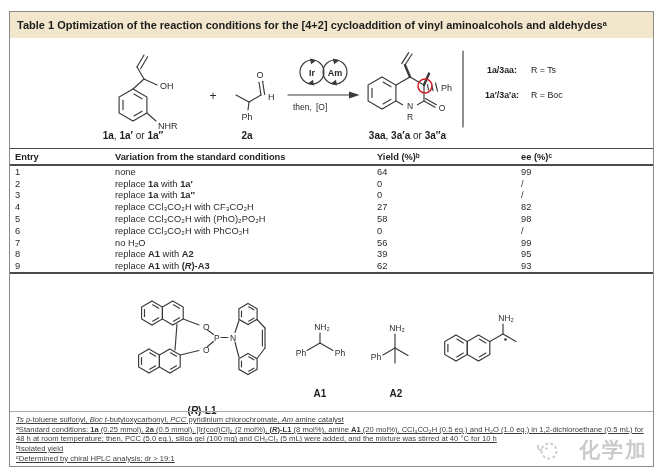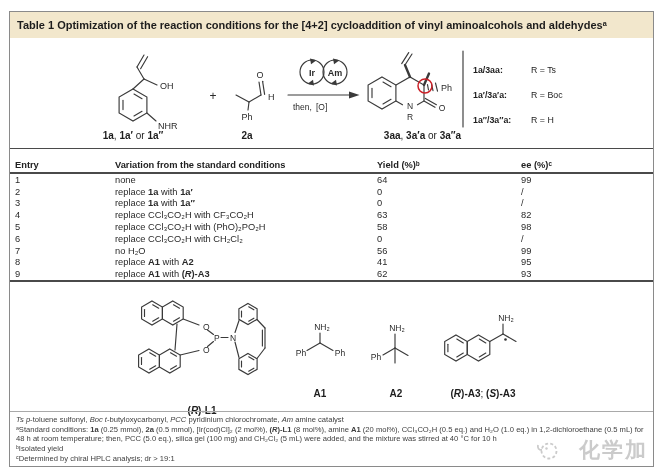--- a/index.html
+++ b/index.html
@@ -15,29 +15,29 @@
   .sk text{fill:#2a2a2a;stroke:none;font-family:"Liberation Sans",sans-serif;}
   .sk .dot{fill:#333;stroke:none;}
   .sk .redstroke{stroke:#cb2027;stroke-width:1.5;}
   .red{fill:#cb2027;color:#cb2027;}
   .blue{fill:#1f1fbd;color:#1f1fbd;}
   .arrhead{fill:#3a3a3a;stroke:none;}
   .divline{stroke:#4a4a4a;stroke-width:1;}
   .lbl{position:absolute;font-size:10px;text-align:center;color:#1d1d1d;}
   .legend{position:absolute;left:463px;top:20px;font-size:8.8px;color:#1d1d1d;}
   .legend .row{height:25px;line-height:25px;white-space:nowrap;}
-  .lg-id{display:inline-block;width:58px;font-weight:bold;}
+  .lg-id{display:inline-block;width:58px;font-weight:bold;text-align:center;}
   .tablewrap{position:absolute;left:0;top:136px;width:643px;border-top:1.6px solid #4a4a4a;border-bottom:2px solid #4a4a4a;}
-  table{border-collapse:collapse;width:100%;table-layout:fixed;margin-top:8px;}
+  table{border-collapse:collapse;width:100%;table-layout:fixed;}
   col.c1{width:105px;}col.c2{width:262px;}col.c3{width:144px;}
   thead th{font-size:9.3px;font-weight:bold;text-align:left;padding:3px 0 2px 0;border-bottom:2px solid #4a4a4a;}
   thead th:first-child,tbody td:first-child{padding-left:5px;}
   tbody td{font-size:9.3px;height:11.8px;padding:0;white-space:nowrap;overflow:hidden;color:#2a2a2a;}
   .footnotes{position:absolute;left:0;top:399px;width:643px;bottom:0;border-top:1px solid #a9a9a9;
-             padding:3px 6px 0 6px;box-sizing:border-box;font-size:7.6px;line-height:1.23;color:#3d3d3d;}
+             padding:3px 6px 0 6px;box-sizing:border-box;font-size:7.6px;line-height:1.23;color:#3d3d3d;text-decoration:underline;}
   .footnotes .row{margin:0 0 0.5px 0;}
   .watermark{position:absolute;right:5px;bottom:2px;display:flex;align-items:center;gap:16px;pointer-events:none;}
   .watermark .wm-text{font-size:21px;font-weight:bold;color:#cbcbcb;letter-spacing:2px;font-family:"DejaVu Sans",sans-serif;}
   b{font-weight:bold;}
 </style>
 </head>
 <body>
 
 <div class="frame">
 
@@ -112,29 +112,28 @@
         <text x="400" y="81.5" font-size="8.5" text-anchor="middle">R</text>
         <text x="432" y="72.5" font-size="8.5" text-anchor="middle">O</text>
         <text x="431" y="52.5" font-size="9">Ph</text>
       </g>
 
       <line class="divline" x1="453" y1="13" x2="453" y2="89"></line>
     </svg>
 
     <div class="lbl" style="left:58px;top:92px;width:130px;"><b>1a</b>, <b>1a′</b> or <b>1a″</b></div>
     <div class="lbl" style="left:205px;top:92px;width:64px;"><b>2a</b></div>
-    <div class="lbl" style="left:340px;top:92px;width:145px;"><b>3aa</b>, <b>3a′a</b> or <b>3a″a</b></div>
+    <div class="lbl" style="left:325px;top:92px;width:145px;"><b>3aa</b>, <b>3a′a</b> or <b>3a″a</b></div>
 
     <div class="legend">
 
         <div class="row"><span class="lg-id">1a/3aa:</span><span class="lg-r">R = Ts</span></div>
 
         <div class="row"><span class="lg-id">1a′/3a′a:</span><span class="lg-r">R = Boc</span></div>
 
-        <div class="row"><span class="lg-id">1a″/3a″a:</span><span class="lg-r">R = H</span></div>
 
     </div>
   </div>
 
   <div class="tablewrap">
     <table>
       <colgroup>
           <col class="c1">
           <col class="c2">
           <col class="c3">
@@ -167,49 +166,49 @@
           <tr>
             <td>3</td>
             <td>replace <b>1a</b> with <b>1a″</b></td>
             <td>0</td>
             <td>/</td>
           </tr>
 
           <tr>
             <td>4</td>
             <td>replace CCl₃CO₂H with CF₃CO₂H</td>
-            <td>63</td>
+            <td>27</td>
             <td>82</td>
           </tr>
 
           <tr>
             <td>5</td>
             <td>replace CCl₃CO₂H with (PhO)₂PO₂H</td>
             <td>58</td>
             <td>98</td>
           </tr>
 
           <tr>
             <td>6</td>
-            <td>replace CCl₃CO₂H with CH₂Cl₂</td>
+            <td>replace CCl₃CO₂H with PhCO₂H</td>
             <td>0</td>
             <td>/</td>
           </tr>
 
           <tr>
             <td>7</td>
             <td>no H₂O</td>
             <td>56</td>
             <td>99</td>
           </tr>
 
           <tr>
             <td>8</td>
             <td>replace <b>A1</b> with <b>A2</b></td>
-            <td>41</td>
+            <td>39</td>
             <td>95</td>
           </tr>
 
           <tr>
             <td>9</td>
             <td>replace <b>A1</b> with <b>(<i>R</i>)-A3</b></td>
             <td>62</td>
             <td>93</td>
           </tr>
 
@@ -294,21 +293,20 @@
         <path d="M493,48 L493,38"></path>
         <path d="M493,48 L506,55.5"></path>
         <circle class="dot" cx="495.5" cy="53.5" r="1.3"></circle>
         <text x="496" y="35" font-size="8.5" text-anchor="middle">NH₂</text>
       </g>
     </svg>
 
     <div class="lbl slabels" style="left:142px;top:102px;width:100px;font-weight:bold;margin-top:17px;"><b>(<i>R</i>)-L1</b></div>
     <div class="lbl" style="left:280px;top:102px;width:60px;"><b>A1</b></div>
     <div class="lbl" style="left:356px;top:102px;width:60px;"><b>A2</b></div>
-    <div class="lbl" style="left:403px;top:102px;width:140px;"><b>(<i>R</i>)-A3</b>; <b>(<i>S</i>)-A3</b></div>
   </div>
 
   <div class="footnotes">
 
       <div class="row"><i>Ts</i> <i>p</i>-toluene sulfonyl, <i>Boc</i> <i>t</i>-butyloxycarbonyl, <i>PCC</i> pyridinium chlorochromate, <i>Am</i> amine catalyst</div>
 
       <div class="row">ᵃStandard conditions: <b>1a</b> (0.25 mmol), <b>2a</b> (0.5 mmol), [Ir(cod)Cl]₂ (2 mol%), <b>(<i>R</i>)-L1</b> (8 mol%), amine <b>A1</b> (20 mol%), CCl₃CO₂H (0.5 eq.) and H₂O (1.0 eq.) in 1,2-dichloroethane (0.5 mL) for 48 h at room temperature; then, PCC (5.0 eq.), silica gel (100 mg) and CH₂Cl₂ (5 mL) were added, and the mixture was stirred at 40 °C for 10 h</div>
 
       <div class="row">ᵇIsolated yield</div>
 

